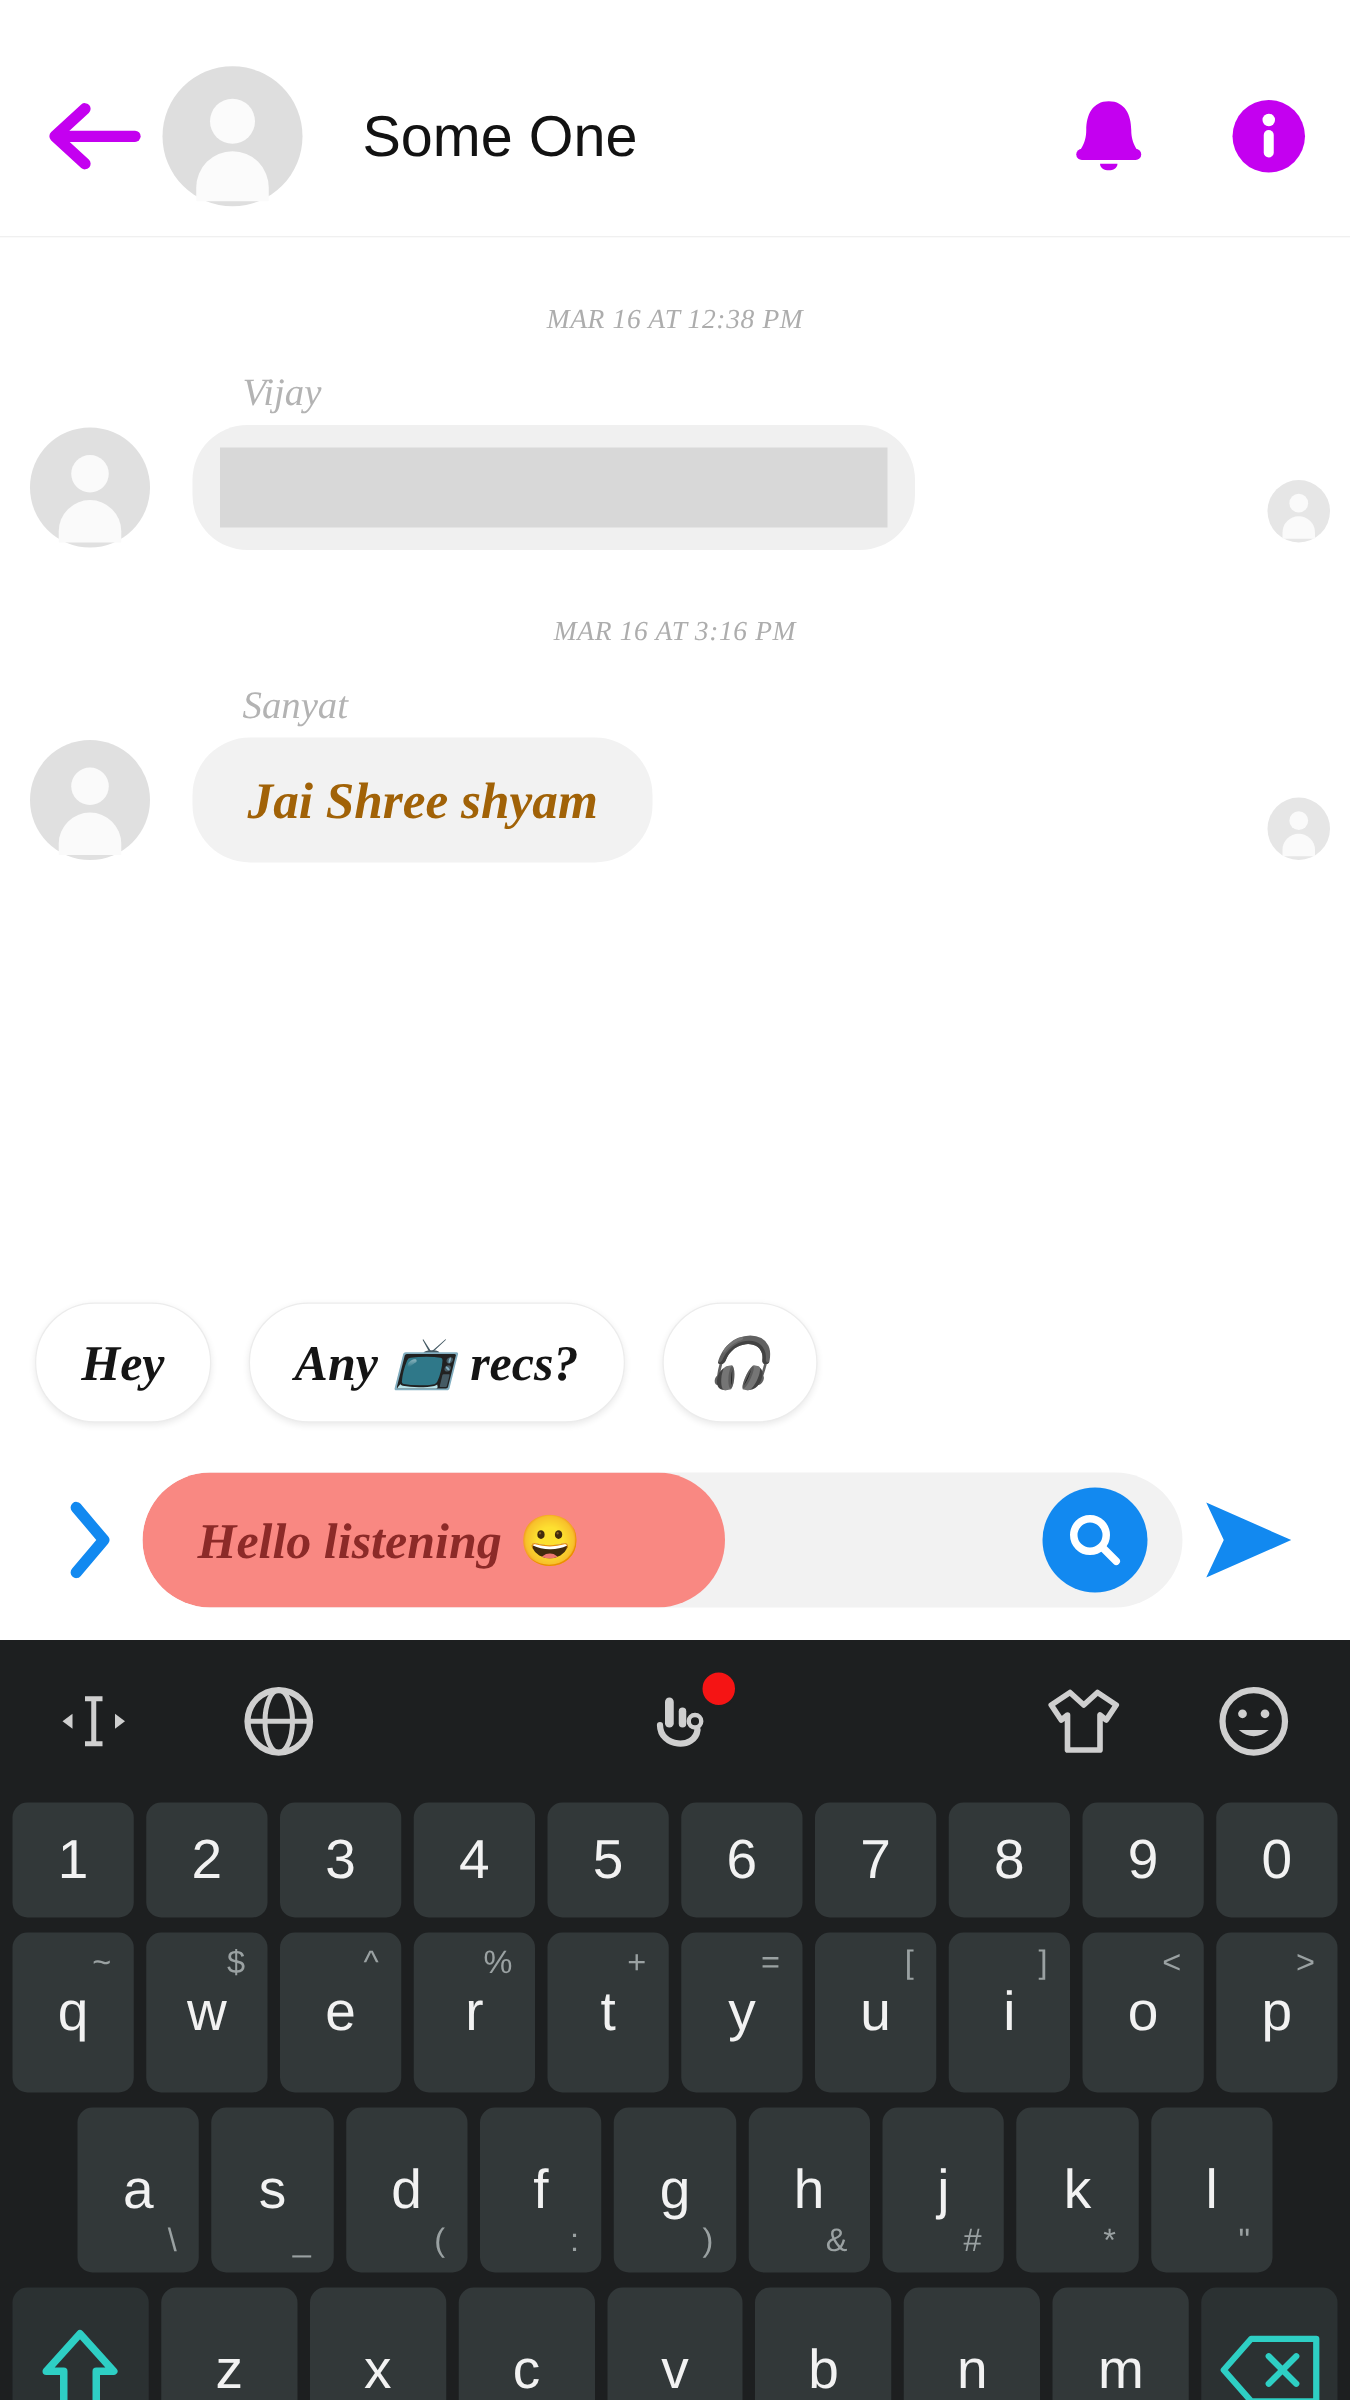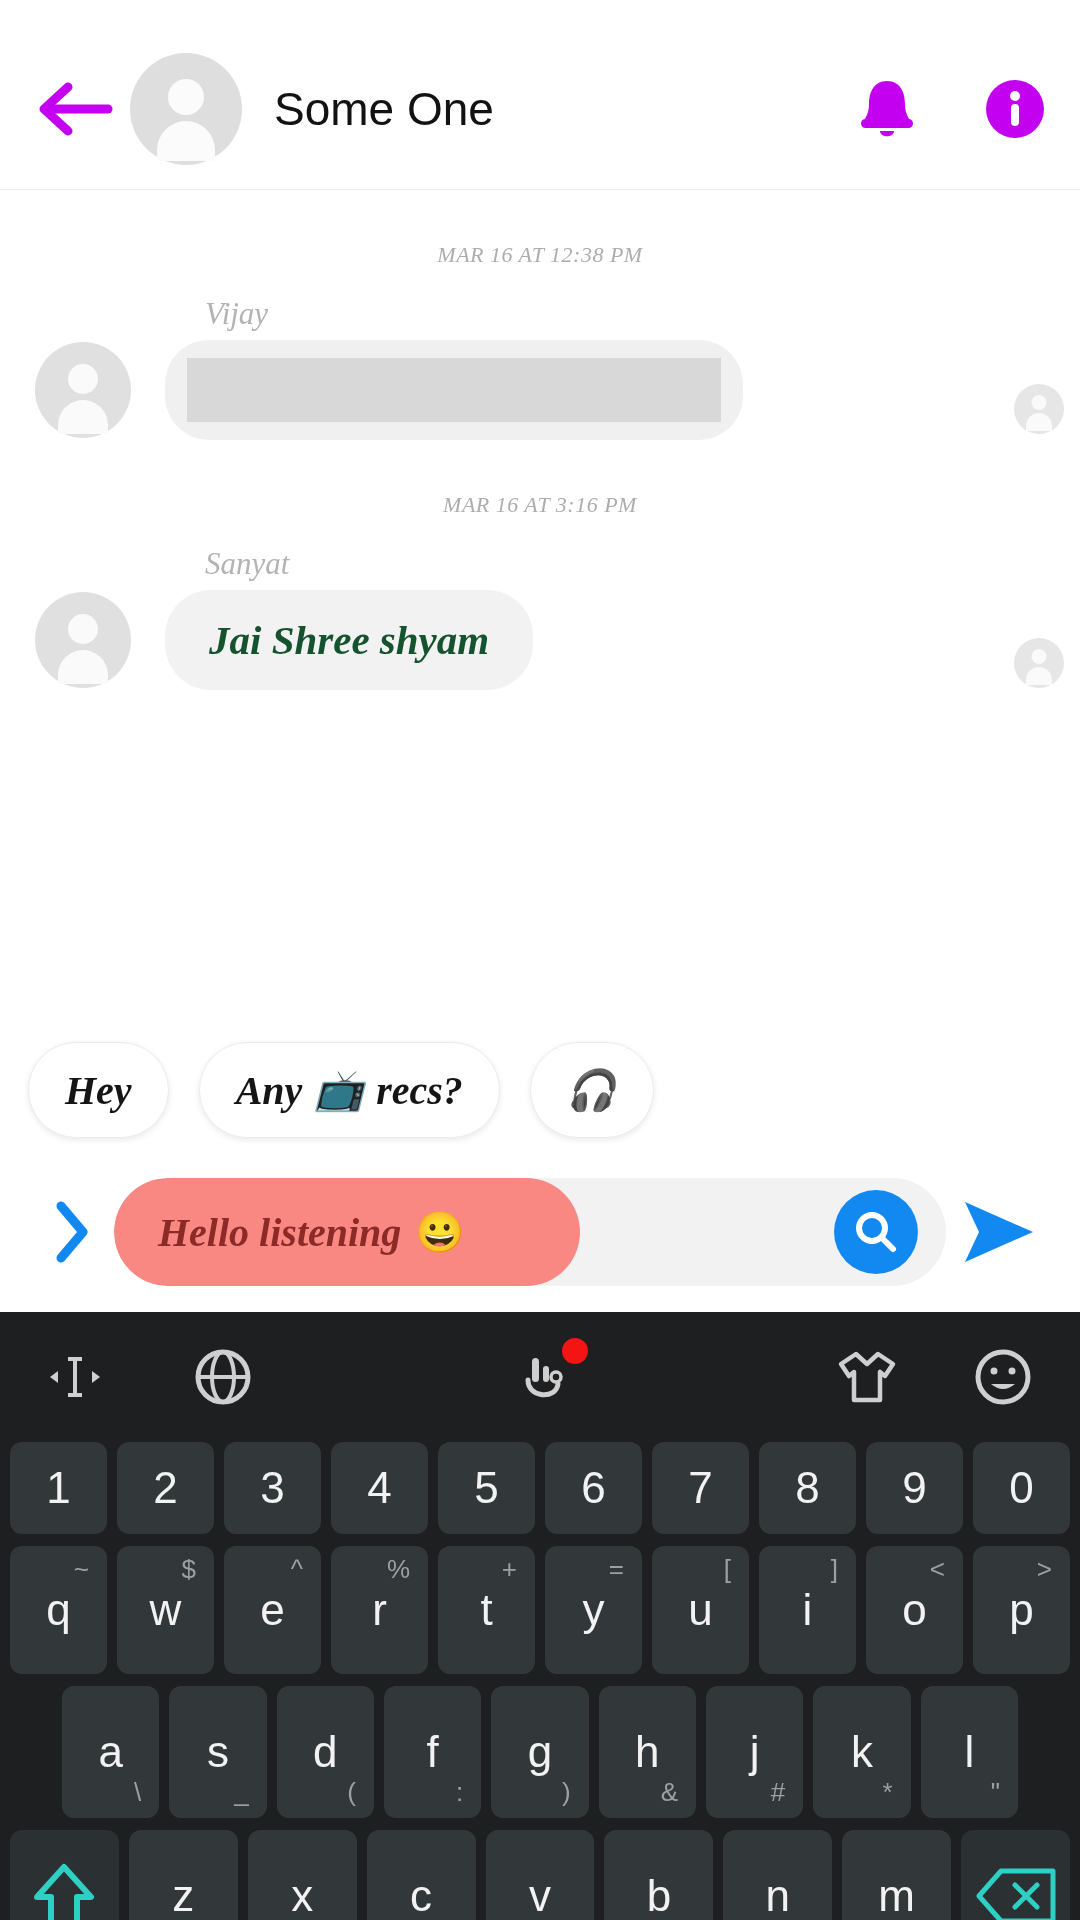--- a/index.html
+++ b/index.html
@@ -33,34 +33,34 @@
   .header-avatar .head {
     position: absolute; width: 36px; height: 36px; border-radius: 50%;
     background: #fbfbfb; left: 50%; transform: translateX(-50%); top: 26px;
   }
   .header-avatar .body {
     position: absolute; width: 58px; height: 40px;
     background: #fbfbfb; left: 50%; transform: translateX(-50%); top: 68px;
     border-radius: 29px 29px 0 0;
   }
   .header-title {
-    font-size: 46px; color: #121212; margin-left: 32px;
+    font-size: 46px; color: #121212; margin-left: 48px;
     font-family: "Liberation Sans", sans-serif; white-space: nowrap;
   }
   .header-actions { margin-left: auto; display: flex; align-items: center; gap: 66px; }
   .icon-btn { display: flex; align-items: center; justify-content: center; }
 
   
   .chat { position: relative; background: #ffffff; height: 838px; overflow: hidden; }
   .timestamp {
     text-align: center; font-family: "Liberation Serif", serif;
     font-style: italic; font-size: 22px; color: #adadad;
     letter-spacing: 0.5px; padding-top: 52px;
   }
-  .msg-group { position: relative; padding-left: 35px; }
+  .msg-group { position: relative; padding-left: 24px; }
   .sender {
     font-family: "Liberation Serif", serif; font-style: italic;
     font-size: 31px; color: #b3b3b3; margin: 28px 0 8px 170px;
   }
   .msg-row { display: flex; align-items: center; }
   .msg-avatar {
     width: 96px; height: 96px; border-radius: 50%; background: #e0e0e0;
     position: relative; flex: 0 0 auto; margin-left: 0px;
   }
   .msg-avatar .head {
@@ -70,21 +70,21 @@
   .msg-avatar .body {
     position: absolute; width: 50px; height: 34px; background: #fafafa;
     left: 50%; transform: translateX(-50%); top: 58px; border-radius: 25px 25px 0 0;
   }
   .bubble {
     background: #f2f2f2; border-radius: 46px; margin-left: 34px;
     padding: 26px 44px; display: flex; align-items: center;
   }
   .bubble-text {
     font-family: "Liberation Serif", serif; font-style: italic; font-weight: bold;
-    font-size: 41px; color: #14532d; white-space: nowrap;
+    font-size: 41px; color: #a16207; white-space: nowrap;
   }
   .redacted-bar { width: 534px; height: 64px; background: #d8d8d8; }
   .bubble.redacted { padding: 18px 22px; border-radius: 44px; background: #f0f0f0; }
 
   .receipt-avatar {
     position: absolute; right: 16px; width: 50px; height: 50px;
     border-radius: 50%; background: #e6e6e6;
   }
   .receipt-avatar .head {
     position: absolute; width: 15px; height: 15px; border-radius: 50%;

